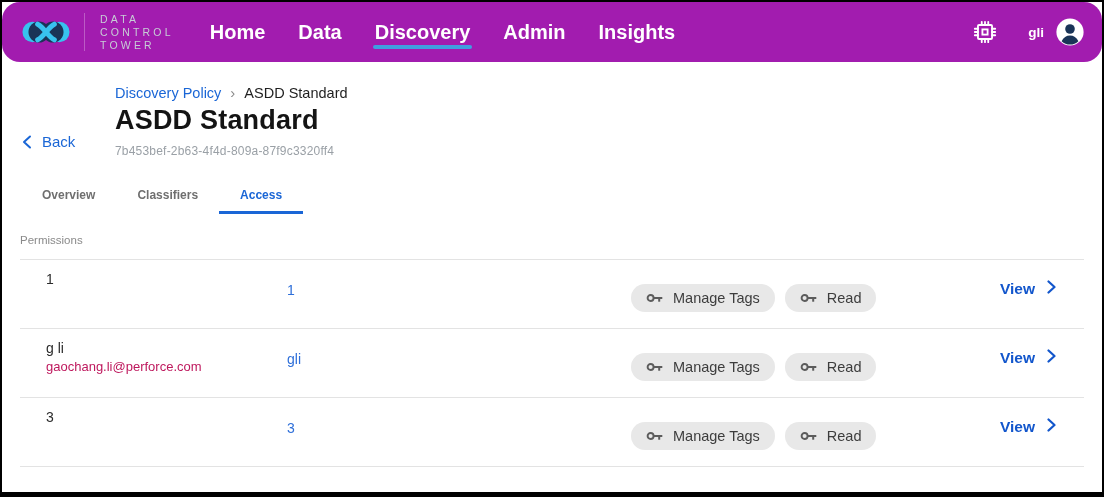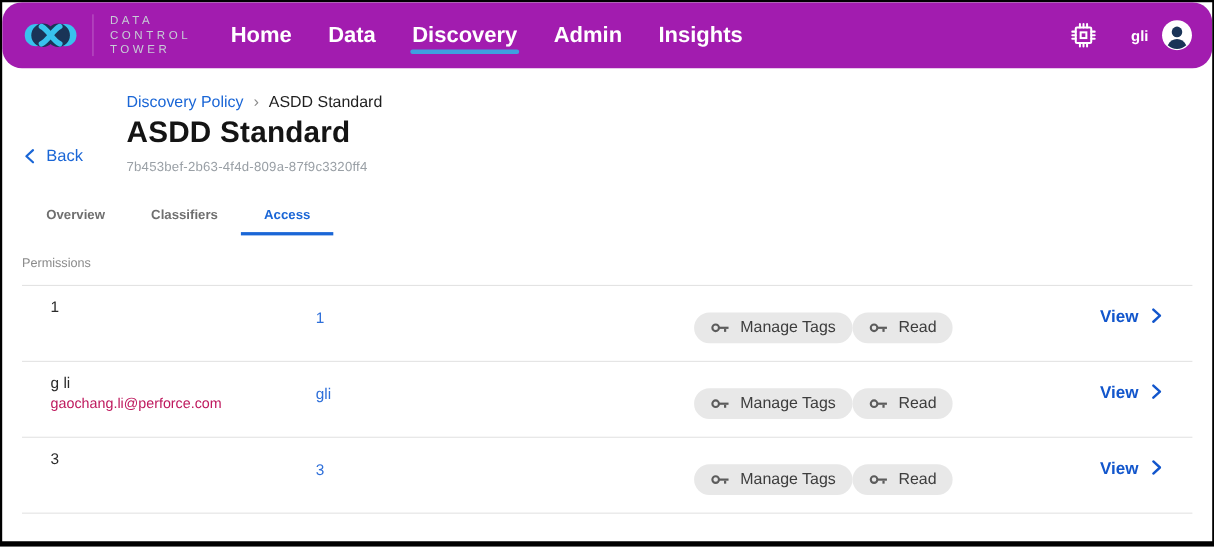--- a/index.html
+++ b/index.html
@@ -55,21 +55,21 @@
   .c1 { width:267px; padding-left:26px; }
   .c2 { width:330px; }
   .c3 { flex:1; }
   .c4 { width:120px; display:flex; justify-content:flex-end; padding-right:28px; }
   .trow { display:flex; border-bottom:1px solid #e3e3e3; height:69px; }
   .trow .c1 { padding-top:11px; }
   .uname { font-size:14px; color:#2b2b2b; }
   .uemail { font-size:13px; color:#be185d; margin-top:3px; }
   .trow .c2 { padding-top:21px; }
   .glink { font-size:14px; color:#2E6FD9; text-decoration:none; cursor:pointer; }
-  .trow .c3 { padding-top:24px; padding-left:14px; display:flex; align-items:flex-start; }
+  .trow .c3 { padding-top:24px; padding-left:14px; display:flex; align-items:flex-start; gap:10px; }
   .chip {
     display:inline-flex; align-items:center; gap:9px; height:28px; padding:0 15px;
     background:#E8E8E8; border-radius:15px; font-size:14.5px; color:#3d3d3d; white-space:nowrap;
   }
   .trow .c4 { padding-top:20px; align-items:flex-start; }
   .view { display:inline-flex; align-items:flex-start; gap:12px; color:#1256CC; font-weight:700; font-size:15.5px; text-decoration:none; cursor:pointer; }
 </style>
 </head>
 <body>
 

